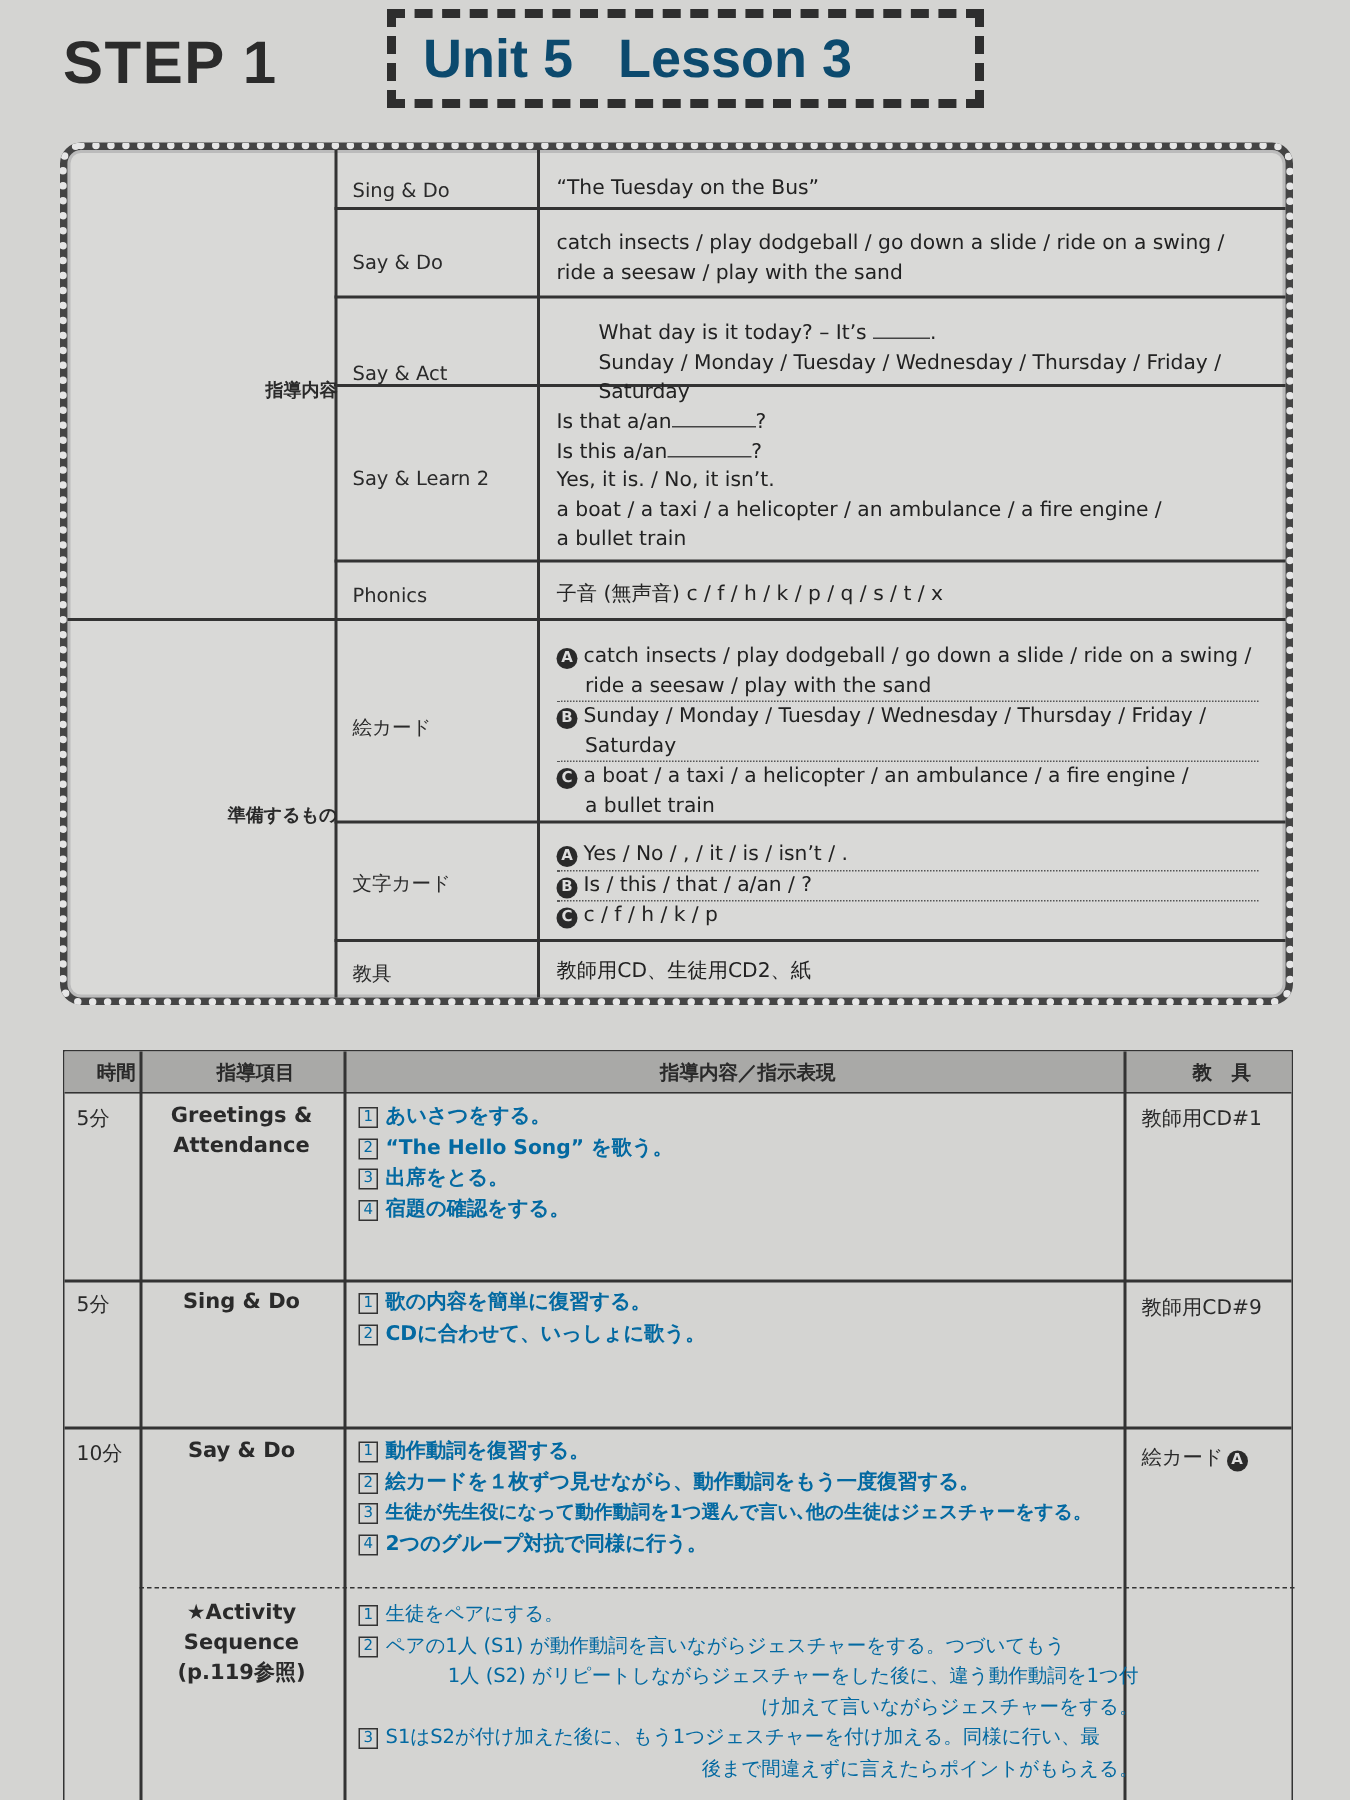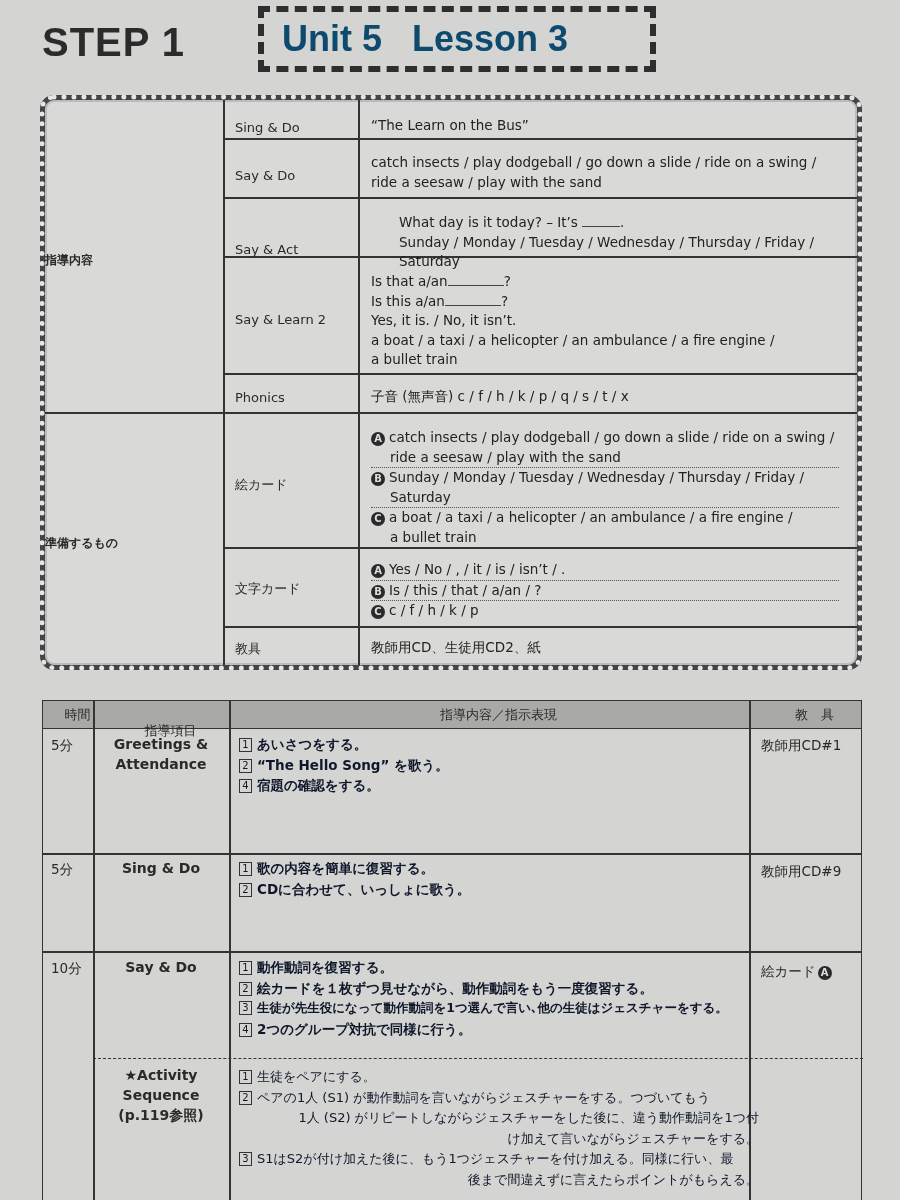--- a/index.html
+++ b/index.html
@@ -34,21 +34,21 @@
     background: #d9d9d7;
     box-shadow: inset 0 0 0 2px #bbb;
   }
   .rope::before {
     content: ""; position: absolute; inset: -5px; border-radius: 14px;
     border: 5px dotted #e6e6e6; pointer-events: none;
   }
   .summary { position: absolute; left: 0; top: 0; width: 812px; height: 565px; }
   .section-label {
     position: absolute; left: 0; width: 180px; font-size: 12px; font-weight: bold;
-    text-align: left; color: #2a2a2a;
+    text-align: right; color: #2a2a2a;
   }
   .vline { position: absolute; background: #333; width: 1.5px; }
   .hline { position: absolute; background: #333; height: 1.5px; }
   .row-label { position: absolute; left: 190px; font-size: 13px; color: #2a2a2a; }
   .row-content { position: absolute; left: 326px; font-size: 13.5px; line-height: 19.5px; color: #222; font-family: "DejaVu Sans", sans-serif; }
   .blank { display: inline-block; border-bottom: 1px solid #444; width: 38px; height: 12px; }
   .blank-lg { display: inline-block; border-bottom: 1px solid #444; width: 56px; height: 12px; }
   .dotted-sep { border-bottom: 1px dotted #555; margin-right: 8px; }
   .circ {
     display: inline-block; width: 14px; height: 14px; border-radius: 50%;
@@ -60,27 +60,27 @@
   
   .plan {
     position: absolute; left: 42px; top: 700px; width: 820px; height: 520px;
     border-left: 1.5px solid #333; border-top: 1.5px solid #333;
     border-right: 1.5px solid #333;
   }
   .plan-head {
     position: absolute; left: 0; top: 0; width: 100%; height: 28px;
     background: #a9a9a7; border-bottom: 1.5px solid #333;
   }
-  .ph { position: absolute; top: 5px; font-size: 13px; color: #2a2a2a; text-align: center; font-weight: normal; padding-left: 19px; }
+  .ph { position: absolute; top: 5px; font-size: 13px; color: #2a2a2a; text-align: center; font-weight: bold; padding-left: 19px; }
   .pv { position: absolute; top: 0; bottom: 0; width: 1.5px; background: #333; }
   .pr { position: absolute; left: 0; width: 100%; height: 1.5px; background: #333; }
   .pdash { position: absolute; height: 0; border-top: 1.5px dashed #333; }
   .time { position: absolute; left: 8px; font-size: 13.5px; }
   .item { position: absolute; left: 58px; width: 120px; font-size: 14px; font-weight: bold; line-height: 20px; text-align: center; }
-  .steps { position: absolute; left: 196px; width: 520px; font-size: 13.5px; line-height: 20.5px; font-weight: bold; color: #0f172a; }
+  .steps { position: absolute; left: 196px; width: 520px; font-size: 13.5px; line-height: 20.5px; font-weight: bold; color: #0369a1; }
   .num {
     display: inline-block; width: 13px; height: 14px; border: 1px solid #333;
     font-size: 10px; line-height: 12px; text-align: center; font-weight: normal;
     margin-right: 5px; vertical-align: 1px;
   }
   .cont { padding-left: 19px; text-align: right; }
   .mat { position: absolute; left: 718px; font-size: 13.5px; }
 </style>
 </head>
 <body>
@@ -104,21 +104,21 @@
     <div class="hline" style="left:178px; top:273px; width:634px;"></div>
     <div class="hline" style="left:0; top:312px; width:812px;"></div>
     <div class="hline" style="left:178px; top:447px; width:634px;"></div>
     <div class="hline" style="left:178px; top:526px; width:634px;"></div>
 
     <div class="section-label" style="top:152px;">指導内容</div>
     <div class="section-label" style="top:435px;">準備するもの</div>
 
     <div class="row-label" style="top:20px;">Sing &amp; Do</div>
     <div class="row-content" style="top:16px;">
-      <div>“The Learn on the Bus”</div>
+      <div>“The Tuesday on the Bus”</div>
     </div>
 
     <div class="row-label" style="top:68px;">Say &amp; Do</div>
     <div class="row-content" style="top:53px;">
       <div>catch insects / play dodgeball / go down a slide / ride on a swing /</div>
       <div>ride a seesaw / play with the sand</div>
     </div>
 
     <div class="row-label" style="top:126px;margin-top:16px;">Say &amp; Act</div>
     <div class="row-content" style="top:113px;margin-left:28px;">
@@ -166,40 +166,41 @@
     <div class="row-label" style="top:540px;">教具</div>
     <div class="row-content" style="top:538px;">
       <div>教師用CD、生徒用CD2、紙</div>
     </div>
   </div>
 </div>
 
 <div class="plan">
   <div class="plan-head">
     <div class="ph" style="left:0; width:50px;">時間</div>
-    <div class="ph" style="left:50px; width:136px;margin-top:16px;">指導項目</div>
+    <div class="ph" style="left:50px; width:136px;">指導項目</div>
     <div class="ph" style="left:186px; width:520px;">指導内容／指示表現</div>
     <div class="ph" style="left:706px; width:112px;">教　具</div>
   </div>
   <div class="pv" style="left:50px;"></div>
   <div class="pv" style="left:186px;"></div>
   <div class="pv" style="left:706px;"></div>
 
   <div class="pr" style="top:152px;"></div>
   <div class="pr" style="top:250px;"></div>
   <div class="pdash" style="left:50px; top:357px; width:770px;"></div>
 
   <div class="time" style="top:36px;">5分</div>
   <div class="item" style="top:33px;">
     <div>Greetings &amp;</div>
     <div>Attendance</div>
   </div>
   <div class="steps" style="top:33px;">
     <div><span class="num">1</span><span>あいさつをする。</span></div>
     <div><span class="num">2</span><span>“The Hello Song” を歌う。</span></div>
+    <div><span class="num">3</span><span>出席をとる。</span></div>
     <div><span class="num">4</span><span>宿題の確認をする。</span></div>
   </div>
   <div class="mat" style="top:36px;">教師用CD#1</div>
 
   <div class="time" style="top:160px;">5分</div>
   <div class="item" style="top:157px;">
     <div>Sing &amp; Do</div>
   </div>
   <div class="steps" style="top:157px;">
     <div><span class="num">1</span><span>歌の内容を簡単に復習する。</span></div>

